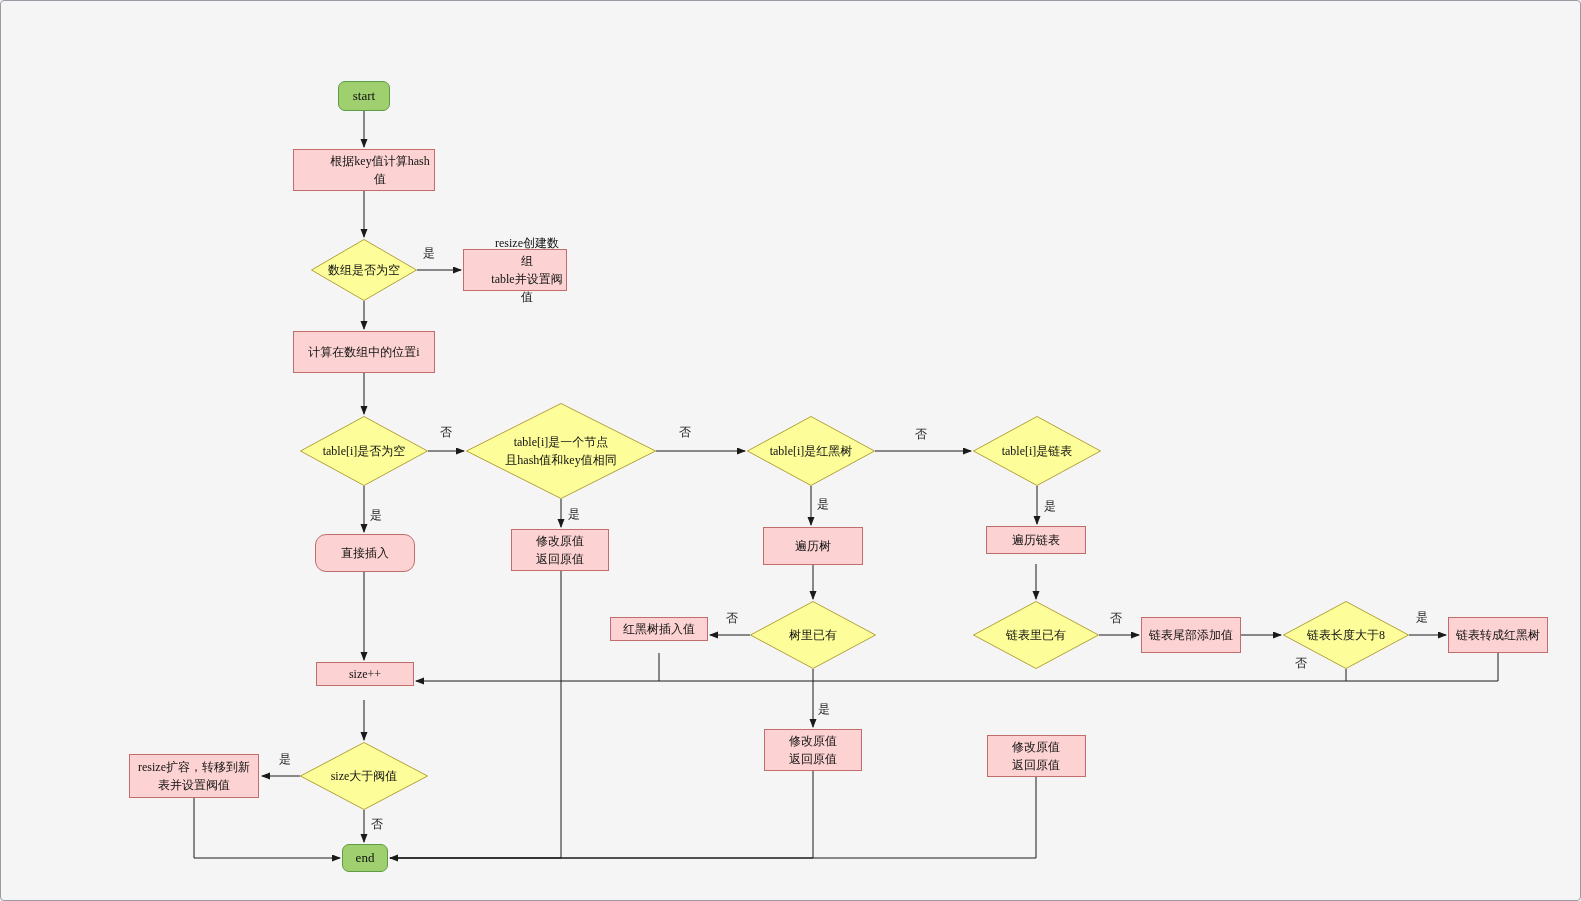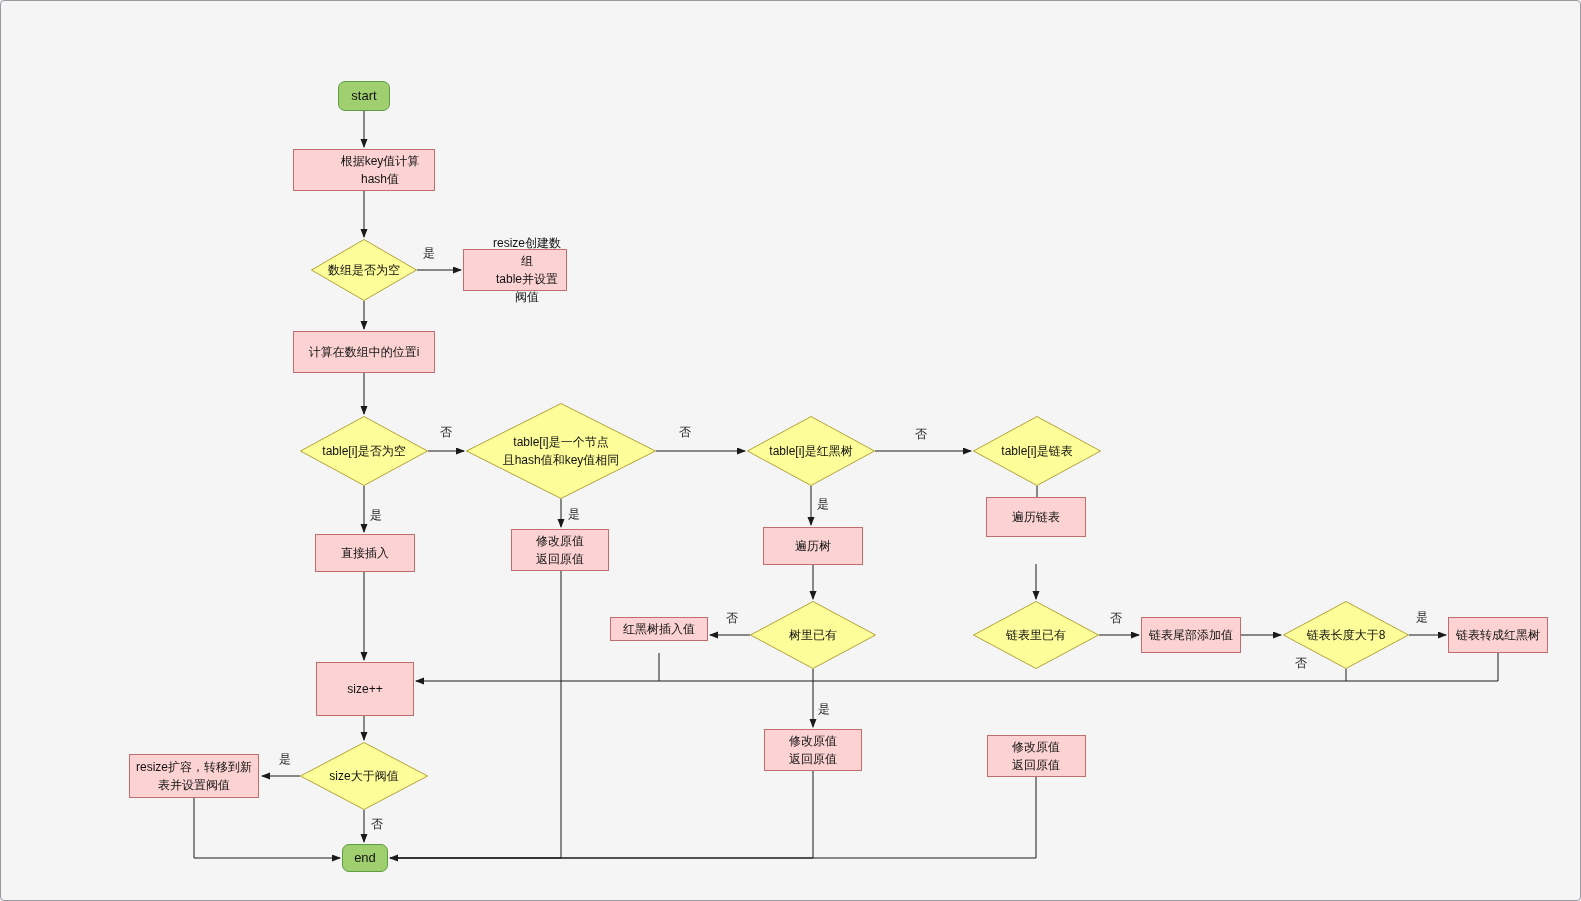--- a/index.html
+++ b/index.html
@@ -14,21 +14,21 @@
   #title-box {
     position:absolute; left:2px; top:2px; width:166px; height:56px;
     background:#e4d7ec; border:1px solid #9a79b6; box-sizing:border-box;
     display:flex; flex-direction:column; align-items:center; justify-content:center;
     font-size:15px; color:#111; line-height:1.45; z-index:3;
   }
   .node {
     position:absolute; display:flex; align-items:center; justify-content:center;
     text-align:center; font-size:12px; color:#111; box-sizing:border-box; z-index:2;
   }
-  .node .node-label { white-space:pre-line; line-height:1.5; padding:0 2px; position:relative; z-index:1; }
+  .node .node-label { white-space:pre-line; line-height:1.5; padding:0 2px; position:relative; z-index:1;font-family:Liberation Serif, serif; }
   .node.process  { background:#fcd2d2; border:1px solid #c26d6d; }
   .node.terminal { background:#9fcf6e; border:1px solid #5e9c43; border-radius:7px; font-size:13px; }
   .node.decision { background:transparent; border:none; }
   .node.decision svg { position:absolute; left:0; top:0; width:100%; height:100%; }
   .node.decision svg polygon { fill:#fdfd99; stroke:#b2a23a; stroke-width:1; }
 </style>
 </head>
 <body>
 
 <div id="canvas">
@@ -126,31 +126,31 @@
           <polygon points="64,0.5 127.5,35 64,69.5 0.5,35"></polygon>
         </svg>
         <span class="node-label">table[i]是红黑树</span>
       </div>
       <div class="node decision" style="left: 972px; top: 415px; width: 128px; height: 70px;">
         <svg viewBox="0 0 128 70" preserveAspectRatio="none">
           <polygon points="64,0.5 127.5,35 64,69.5 0.5,35"></polygon>
         </svg>
         <span class="node-label">table[i]是链表</span>
       </div>
-      <div class="node process" style="left: 314px; top: 533px; width: 100px; height: 38px;">
+      <div class="node process" style="left: 314px; top: 533px; width: 100px; height: 38px; border-radius: 11px;">
         <span class="node-label">直接插入</span>
       </div>
       <div class="node process" style="left: 510px; top: 528px; width: 98px; height: 42px;">
         <span class="node-label">修改原值
 返回原值</span>
       </div>
       <div class="node process" style="left: 762px; top: 526px; width: 100px; height: 38px;">
         <span class="node-label">遍历树</span>
       </div>
-      <div class="node process" style="left: 985px; top: 496px; width: 100px; height: 40px;">
+      <div class="node process" style="left: 985px; top: 525px; width: 100px; height: 28px;">
         <span class="node-label">遍历链表</span>
       </div>
       <div class="node decision" style="left: 749px; top: 600px; width: 126px; height: 68px;">
         <svg viewBox="0 0 126 68" preserveAspectRatio="none">
           <polygon points="63,0.5 125.5,34 63,67.5 0.5,34"></polygon>
         </svg>
         <span class="node-label">树里已有</span>
       </div>
       <div class="node process" style="left: 609px; top: 616px; width: 98px; height: 24px;">
         <span class="node-label">红黑树插入值</span>
@@ -166,21 +166,21 @@
       </div>
       <div class="node decision" style="left: 1282px; top: 600px; width: 126px; height: 68px;">
         <svg viewBox="0 0 126 68" preserveAspectRatio="none">
           <polygon points="63,0.5 125.5,34 63,67.5 0.5,34"></polygon>
         </svg>
         <span class="node-label">链表长度大于8</span>
       </div>
       <div class="node process" style="left: 1447px; top: 616px; width: 100px; height: 36px;">
         <span class="node-label">链表转成红黑树</span>
       </div>
-      <div class="node process" style="left: 315px; top: 661px; width: 98px; height: 54px;">
+      <div class="node process" style="left: 315px; top: 661px; width: 98px; height: 24px;">
         <span class="node-label">size++</span>
       </div>
       <div class="node process" style="left: 763px; top: 728px; width: 98px; height: 42px;">
         <span class="node-label">修改原值
 返回原值</span>
       </div>
       <div class="node process" style="left: 985.5px; top: 734px; width: 99px; height: 42px;">
         <span class="node-label">修改原值
 返回原值</span>
       </div>

